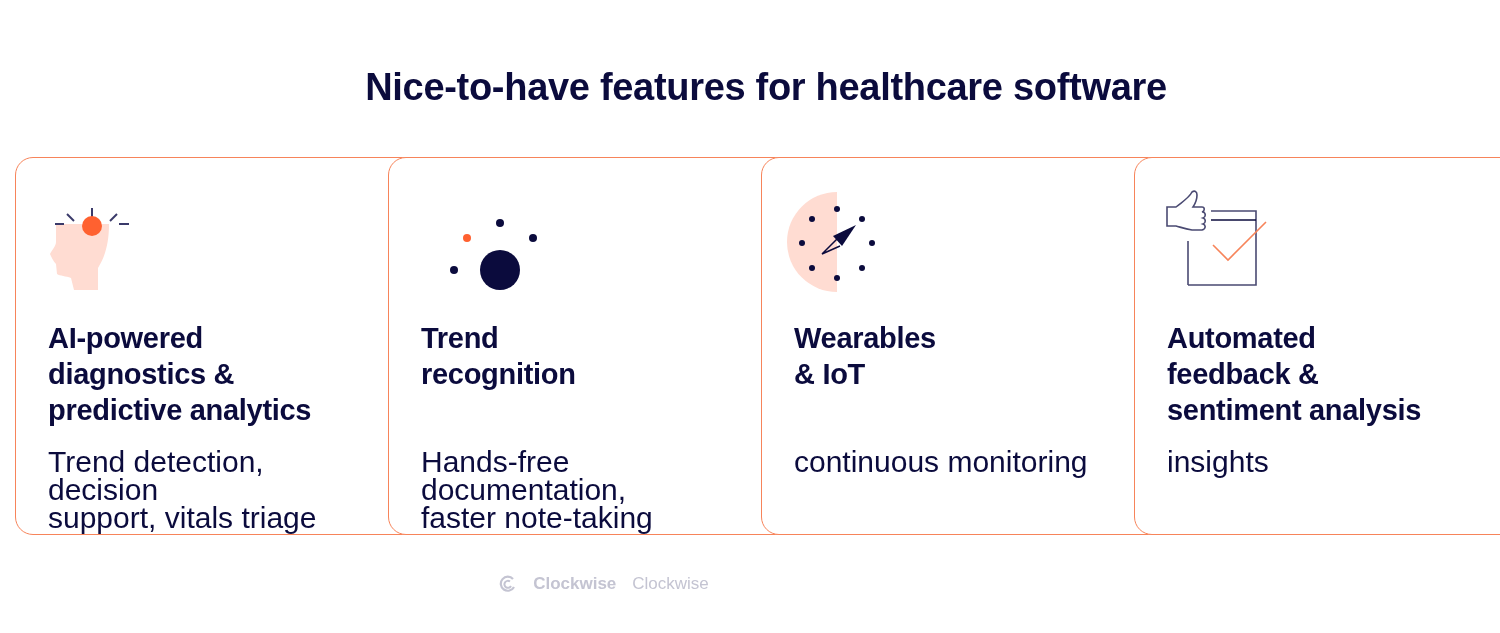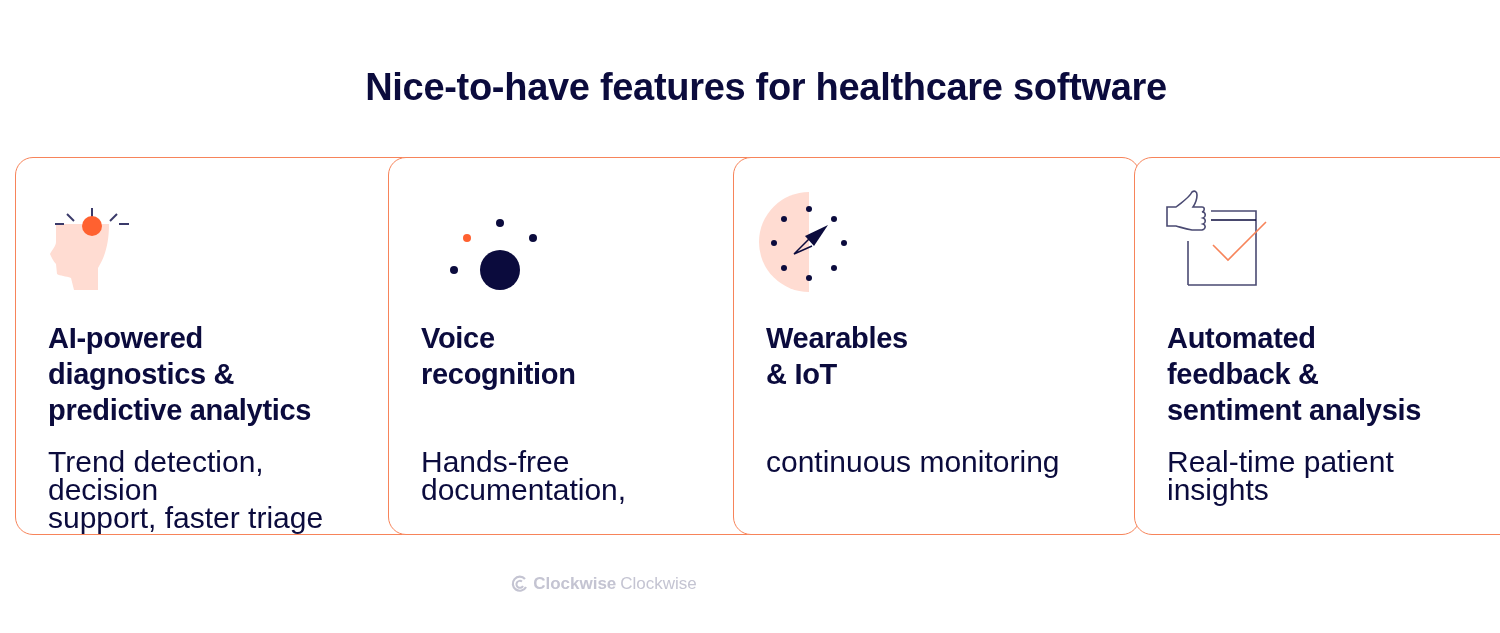--- a/index.html
+++ b/index.html
@@ -19,21 +19,21 @@
     font-size: 29px; font-weight: 700; line-height: 36px; letter-spacing: -0.3px; color: #0b0b3d;
   }
   .card .heading span { display: block; }
   .card .desc {
     position: absolute; left: 32px; top: 290px; width: 310px;
     font-size: 30px; line-height: 28px; color: #0b0b3d;
   }
   .card .desc span { display: block; }
   .footer {
     position: absolute; left: 0; top: 574px; width: 1208px; text-align: left;
-    font-size: 17px; color: #c4c4d2; display: flex; justify-content: center; align-items: center; gap: 4px;
+    font-size: 17px; color: #c4c4d2; display: flex; justify-content: center; align-items: center; gap: 16px;
   }
   .footer .brand-bold { font-weight: 700; }
 </style>
 </head>
 <body>
 
 <div class="title">Nice-to-have features for healthcare software</div>
 
 <div class="card" style="left:15px;">
   <svg class="icon" viewBox="0 0 120 110">
@@ -45,46 +45,47 @@
     <line x1="73" y1="38" x2="83" y2="38" stroke="#3a3a6a" stroke-width="2"></line>
     <circle cx="46" cy="40" r="10" fill="#ff6130"></circle>
   </svg>
   <div class="heading">
     <span>AI-powered</span>
     <span>diagnostics &amp;</span>
     <span>predictive analytics</span>
   </div>
   <div class="desc">
     <span>Trend detection, decision</span>
-    <span>support, faster triage</span>
+    <span>support, vitals triage</span>
   </div>
 </div>
 
 <div class="card" style="left:388px;">
   <svg class="icon" viewBox="0 0 120 110">
     <circle cx="81" cy="84" r="20" fill="#0b0b3d"></circle>
     <circle cx="81" cy="37" r="4" fill="#0b0b3d"></circle>
     <circle cx="114" cy="52" r="4" fill="#0b0b3d"></circle>
     <circle cx="127" cy="84" r="4" fill="#0b0b3d"></circle>
     <circle cx="81" cy="130" r="4" fill="#0b0b3d"></circle>
     <circle cx="48" cy="52" r="4" fill="#ff6130"></circle>
     <circle cx="35" cy="84" r="4" fill="#0b0b3d"></circle>
     <circle cx="48" cy="116" r="3.5" fill="none" stroke="#0b0b3d" stroke-width="1.5"></circle>
     <circle cx="114" cy="116" r="3.5" fill="none" stroke="#0b0b3d" stroke-width="1.5"></circle>
   </svg>
   <div class="heading">
-    <span>Voice</span>
+    <span>Trend</span>
     <span>recognition</span>
   </div>
   <div class="desc">
     <span>Hands-free documentation,</span>
+    <span>faster note-taking</span>
   </div>
 </div>
 
-<div class="card" style="left:733px;">
+<div class="card" style="left:761px;">
   <svg class="icon" viewBox="0 0 120 110" style="left:24px;top:32px;">
     <path d="M51 2 A50 50 0 0 0 51 102 Z" fill="#ffdcd2"></path>
     <circle cx="51" cy="19" r="3" fill="#0b0b3d"></circle>
     <circle cx="76" cy="29" r="3" fill="#0b0b3d"></circle>
     <circle cx="86" cy="53" r="3" fill="#0b0b3d"></circle>
     <circle cx="76" cy="78" r="3" fill="#0b0b3d"></circle>
     <circle cx="51" cy="88" r="3" fill="#0b0b3d"></circle>
     <circle cx="26" cy="78" r="3" fill="#0b0b3d"></circle>
     <circle cx="16" cy="53" r="3" fill="#0b0b3d"></circle>
     <circle cx="26" cy="29" r="3" fill="#0b0b3d"></circle>
@@ -107,21 +108,20 @@
     <polyline points="23,95 91,95 91,21 46,21" fill="none" stroke="#4a4a72" stroke-width="1.6"></polyline>
     <line x1="46" y1="30" x2="91" y2="30" stroke="#0b0b3d" stroke-width="1.6"></line>
     <polyline points="48,55 63,70 101,32" fill="none" stroke="#f7845a" stroke-width="1.6"></polyline>
   </svg>
   <div class="heading">
     <span>Automated</span>
     <span>feedback &amp;</span>
     <span>sentiment analysis</span>
   </div>
   <div class="desc">
-    <span>Real-time patient</span>
     <span>insights</span>
   </div>
 </div>
 
 <div class="footer">
   <svg width="18" height="18" viewBox="0 0 18 18">
     <path d="M14 4 A7 7 0 1 0 15 12" fill="none" stroke="#c4c4d2" stroke-width="2.2"></path>
     <path d="M11 6.5 A3.5 3.5 0 1 0 12 11" fill="none" stroke="#c4c4d2" stroke-width="2"></path>
   </svg>
   <span class="brand-bold">Clockwise</span>

